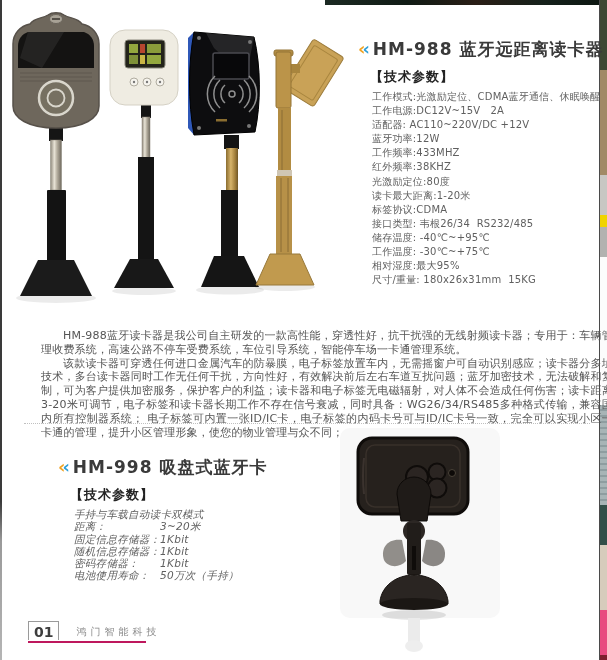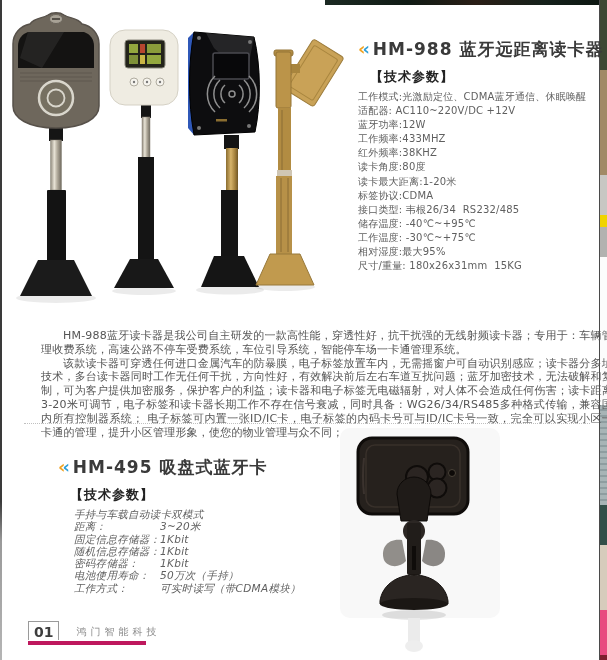--- a/index.html
+++ b/index.html
@@ -21,39 +21,39 @@
   .products-photo{position:absolute;left:8px;top:6px;width:345px;height:305px;}
   .suction-photo{position:absolute;left:340px;top:428px;width:215px;height:225px;}
 
   
   .sec1{position:absolute;left:358px;top:38px;width:246px;}
   .sec-title{font-size:17px;font-weight:bold;color:#3a3a3a;letter-spacing:1px;white-space:nowrap;}
   .chev{font-weight:bold;font-size:18px;line-height:1;}
   .chev.o{color:#f0a11e;margin-right:-4px;}
   .chev.b{color:#2e9fd8;margin-right:2px;}
   .tech-header{font-size:13px;font-weight:bold;color:#222;margin:7px 0 4px 12px;letter-spacing:1px;}
-  .p988{}
+  .p988{margin-left:14px;}
   .p988 .row{font-size:10px;color:#5f5f5f;line-height:14.1px;white-space:pre;letter-spacing:0.2px;}
 
   
   .desc{position:absolute;left:41px;top:329px;width:572px;font-size:11px;color:#555;
     line-height:13.8px;text-align:justify;letter-spacing:0.2px;}
   .desc p{margin:0;text-indent:2em;}
   .dotted-rule{position:absolute;left:24px;top:423px;width:566px;border-top:1px dotted #c0c0c0;}
 
   
   .sec2{position:absolute;left:58px;top:456px;width:280px;}
   .p998{margin-left:16px;font-style:italic;}
   .p998 .row{display:flex;font-size:10.5px;color:#5f5f5f;line-height:12.3px;letter-spacing:0.3px;white-space:pre;}
   .p998 .lab{width:86px;flex:0 0 auto;}
   .p998 .row.full .lab{width:auto;}
 
   
   .footer{position:absolute;left:28px;top:621px;}
-  .footer .row1{display:flex;align-items:flex-end;border-bottom:4px solid #be185d;padding-bottom:1px;width:118px;}
+  .footer .row1{display:flex;align-items:flex-end;border-bottom:2px solid #be185d;padding-bottom:1px;width:118px;}
   .page-badge{border:1px solid #9a9a9a;border-bottom:none;padding:3px 5px 1px 5px;
     font-size:14px;font-weight:bold;color:#3d3d3d;line-height:1;background:#fff;}
   .company{font-size:10px;color:#8a8a8a;letter-spacing:4px;margin-left:17px;margin-bottom:1px;white-space:nowrap;}
   .website{font-size:13px;color:#8a8a8a;margin-left:6px;margin-top:16px;letter-spacing:0.5px;}
 </style>
 </head>
 <body>
 
 <div class="left-edge"></div>
 <div class="top-sliver"></div>
@@ -172,54 +172,54 @@
 </svg>
 </div>
 
 <div class="sec1">
   <div class="sec-title">
     <span class="chev o">‹</span><span class="chev b">‹</span><span>HM-988 蓝牙远距离读卡器</span>
   </div>
   <div class="tech-header">【技术参数】</div>
   <div class="p988">
     <div class="row">工作模式:光激励定位、CDMA蓝牙通信、休眠唤醒</div>
+    <div class="row">工作电源:DC12V~15V   2A</div>
     <div class="row">适配器: AC110~220V/DC +12V</div>
     <div class="row">蓝牙功率:12W</div>
     <div class="row">工作频率:433MHZ</div>
     <div class="row">红外频率:38KHZ</div>
-    <div class="row">读卡角度:80度</div>
+    <div class="row">光激励定位:80度</div>
     <div class="row">读卡最大距离:1-20米</div>
     <div class="row">标签协议:CDMA</div>
     <div class="row">接口类型: 韦根26/34  RS232/485</div>
     <div class="row">储存温度: -40℃~+95℃</div>
     <div class="row">工作温度: -30℃~+75℃</div>
     <div class="row">相对湿度:最大95%</div>
     <div class="row">尺寸/重量: 180x26x31mm  15KG</div>
   </div>
 </div>
 
 <div class="desc">
   <p>HM-988蓝牙读卡器是我公司自主研发的一款高性能，穿透性好，抗干扰强的无线射频读卡器；专用于：车辆管理收费系统，高速公路不停车受费系统，车位引导系统，智能停车场一卡通管理系统。</p>
   <p>该款读卡器可穿透任何进口金属汽车的防暴膜，电子标签放置车内，无需摇窗户可自动识别感应；读卡器分多址技术，多台读卡器同时工作无任何干扰，方向性好，有效解决前后左右车道互扰问题；蓝牙加密技术，无法破解和复制，可为客户提供加密服务，保护客户的利益；读卡器和电子标签无电磁辐射，对人体不会造成任何伤害；读卡距离3-20米可调节，电子标签和读卡器长期工作不存在信号衰减，同时具备：WG26/34/RS485多种格式传输，兼容国内所有控制器系统； 电子标签可内置一张ID/IC卡，电子标签的内码卡号可与ID/IC卡号一致，完全可以实现小区一卡通的管理，提升小区管理形象，使您的物业管理与众不同；</p>
 </div>
 <div class="dotted-rule"></div>
 
 <div class="sec2">
   <div class="sec-title">
-    <span class="chev o">‹</span><span class="chev b">‹</span><span>HM-495 吸盘式蓝牙卡</span>
+    <span class="chev o">‹</span><span class="chev b">‹</span><span>HM-998 吸盘式蓝牙卡</span>
   </div>
   <div class="tech-header">【技术参数】</div>
   <div class="p998">
     <div class="row full"><span class="lab">手持与车载自动读卡双模式</span></div>
     <div class="row"><span class="lab">距离：</span><span class="val">3~20米</span></div>
     <div class="row"><span class="lab">固定信息存储器：</span><span class="val">1Kbit</span></div>
     <div class="row"><span class="lab">随机信息存储器：</span><span class="val">1Kbit</span></div>
     <div class="row"><span class="lab">密码存储器：</span><span class="val">1Kbit</span></div>
     <div class="row"><span class="lab">电池使用寿命：</span><span class="val">50万次（手持）</span></div>
-    <div class="row"><span class="lab">工作方式：</span><span class="val">可实时读写（带CDMA模块）</span></div>
   </div>
 </div>
 
 <div class="suction-photo">
 <svg width="215" height="225" viewBox="0 0 215 225">
   <rect x="0" y="0" width="160" height="190" rx="10" fill="#f8f8f8"></rect>
   <g>
     <rect x="18" y="10" width="110" height="76" rx="14" fill="#26211d" stroke="#0f0c0a" stroke-width="3"></rect>
     <rect x="26" y="17" width="94" height="62" rx="9" fill="none" stroke="#38302a" stroke-width="1.5"></rect>
     <path d="M24,30 Q22,48 24,66" stroke="#4a403a" stroke-width="2" fill="none" opacity="0.6"></path>

